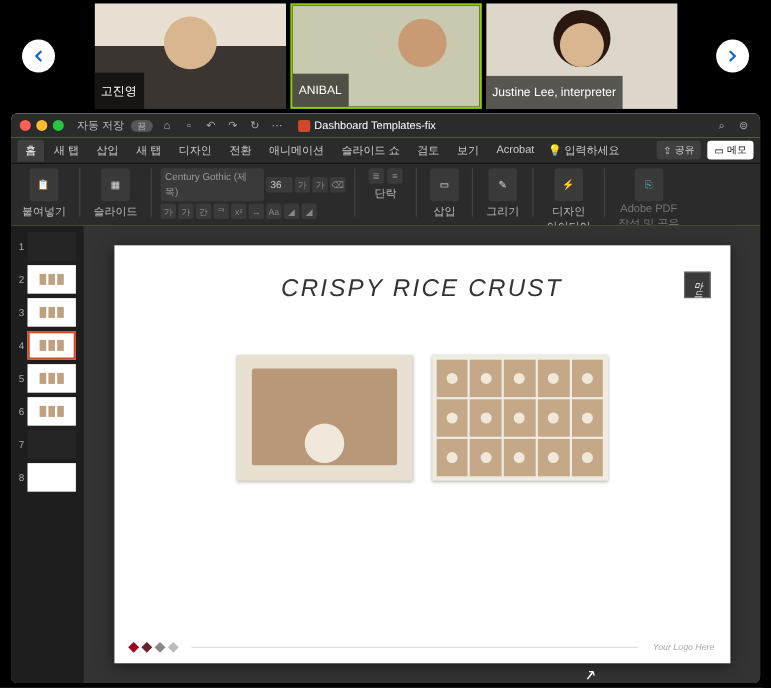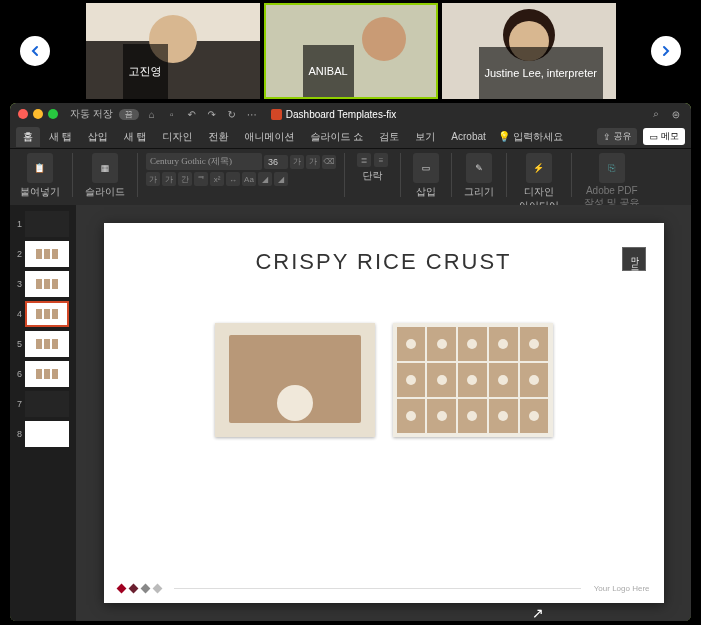--- a/index.html
+++ b/index.html
@@ -6,21 +6,21 @@
 body { width: 701px; height: 625px; background: #000; font-family: -apple-system, "Malgun Gothic", sans-serif; overflow: hidden; position: relative; }
 
 
 .video-strip { position: relative; height: 100px; background: #000; display: flex; justify-content: center; align-items: center; gap: 4px; padding-top: 2px; }
 .nav-arrow { position: absolute; width: 30px; height: 30px; border-radius: 50%; background: #fff; display: flex; align-items: center; justify-content: center; cursor: pointer; }
 .nav-arrow.left { left: 20px; }
 .nav-arrow.right { right: 20px; }
 .nav-arrow svg { width: 16px; height: 16px; }
 .video-tile { position: relative; width: 174px; height: 96px; background: #333; overflow: hidden; }
 .video-tile.active { border: 2px solid #8fce00; }
-.video-tile .label { position: absolute; bottom: 0; left: 0; background: rgba(0,0,0,.6); color: #fff; font-size: 11px; padding: 20px 6px; margin-left: 37px; }
+.video-tile .label { position: absolute; bottom: 0; left: 0; background: rgba(0,0,0,.6); color: #fff; font-size: 11px; padding: 9px 6px; }
 .person { width:100%; height:100%; }
 .p1 { background: linear-gradient(#e8e0d2 40%, #3a3530 40%); }
 .p1::after { content:""; position:absolute; left:50%; top:12px; transform:translateX(-50%); width:48px; height:48px; background:#d8b790; border-radius:50%; }
 .p2 { background: #ddd6ca; }
 .p2::after { content:""; position:absolute; left:50%; top:18px; transform:translateX(-50%); width:40px; height:40px; background:#d8b790; border-radius:50%; box-shadow: 0 -6px 0 6px #2a1810; }
 .p3 { background: #c9c9b0; }
 .p3::after { content:""; position:absolute; right:30px; top:12px; width:44px; height:44px; background:#c99b75; border-radius:50%; }
 
 
 .ppt { position: absolute; top: 103px; left: 10px; right: 10px; bottom: 4px; background: #bef264; border-radius: 6px; overflow: hidden; display: flex; flex-direction: column; }
@@ -42,36 +42,36 @@
 .tabs .pill { background:#3f3f3f; border-radius:3px; padding:2px 6px; font-size:9px; display:flex; align-items:center; gap:3px;}
 .tabs .pill.memo { background:#fff; color:#000; }
 
 .toolbar { display:flex; align-items:flex-start; height:56px; padding:4px 6px; gap:6px; font-size:9px; color:#bbb; }
 .tool-group { display:flex; flex-direction:column; align-items:center; gap:2px; padding:0 4px;}
 .tool-group .icons { display:flex; gap:3px; align-items:center;}
 .tool-btn { width:26px; height:30px; background:#3a3a3a; border-radius:3px; display:flex; align-items:center; justify-content:center; color:#ddd;}
 .divider { width:1px; height:44px; background:#444; margin:0 2px;}
 .font-box { display:flex; flex-direction:column; gap:2px;}
 .font-row { display:flex; gap:2px; align-items:center;}
-.font-select { background:#3a3a3a; color:#999; font-size:9px; padding:2px 4px; border-radius:2px; width:116px;font-family:Liberation Serif, serif;}
+.font-select { background:#3a3a3a; color:#999; font-size:9px; padding:2px 4px; border-radius:2px; width:94px;}
 .font-size { background:#3a3a3a; color:#ccc; font-size:9px; padding:2px 4px; border-radius:2px; width:24px;}
 .mini { width:14px; height:14px; background:#3a3a3a; color:#888; font-size:8px; display:flex; align-items:center; justify-content:center; border-radius:2px;}
 .gl { font-size:10px; }
 
 .workspace { flex:1; display:flex; background:#1e1e1e; overflow:hidden;}
 .thumbs { width:66px; background:#1e1e1e; padding:4px 0; overflow-y:auto;}
 .thumb-row { display:flex; align-items:center; gap:3px; padding:2px 4px; }
 .thumb-num { color:#aaa; font-size:9px; width:8px; text-align:right;}
 .thumb { width:44px; height:26px; background:#fff; border:2px solid transparent; cursor:pointer; position:relative;}
 .thumb.dark { background:#252525; }
 .thumb.sel { border-color:#d24726; }
 .thumb .bars { position:absolute; inset:4px; display:flex; gap:2px; align-items:center; justify-content:center;}
 .thumb .bars span { width:6px; height:10px; background:#bfa080;}
 
-.canvas-area { flex:1; background:#333; display:flex; align-items:flex-start; justify-content:center; padding:18px 12px 12px; }
+.canvas-area { flex:1; background:#333; display:flex; align-items:flex-start; justify-content:center; padding:18px 12px 12px;font-style:italic; }
 .slide { width:560px; height:380px; background:#fff; position:relative; font-family:"Century Gothic","Trebuchet MS",sans-serif; box-shadow:0 2px 12px rgba(0,0,0,.5);}
 .slide h1 { text-align:center; font-weight:400; font-size:22px; letter-spacing:2px; color:#333; padding-top:26px;}
 .corner-badge { position:absolute; top:24px; right:18px; width:24px; height:24px; border:1px solid #666; background:#3a3a3a; color:#fff; font-size:8px; display:flex; align-items:center; justify-content:center; writing-mode:vertical-rl;}
 .images { display:flex; justify-content:center; gap:18px; margin-top:48px;}
 .img-box { width:160px; height:114px; background:#e8e0d0; position:relative; box-shadow:0 1px 3px rgba(0,0,0,.3);}
 .img-box.left::after { content:""; position:absolute; inset:12px 14px 14px; background:#b89878; border-radius:2px;}
 .img-box.left::before { content:""; position:absolute; left:50%; bottom:16px; transform:translateX(-50%); width:36px; height:36px; background:#f0e8da; border-radius:50%; z-index:1;}
 .img-box.right { background:#f0ece2; display:grid; grid-template-columns:repeat(5,1fr); grid-template-rows:repeat(3,1fr); gap:2px; padding:4px;}
 .img-box.right span { background:#c4a888; position:relative;}
 .img-box.right span::after { content:""; position:absolute; left:50%; top:50%; transform:translate(-50%,-50%); width:10px; height:10px; background:#f0e8da; border-radius:50%;}

